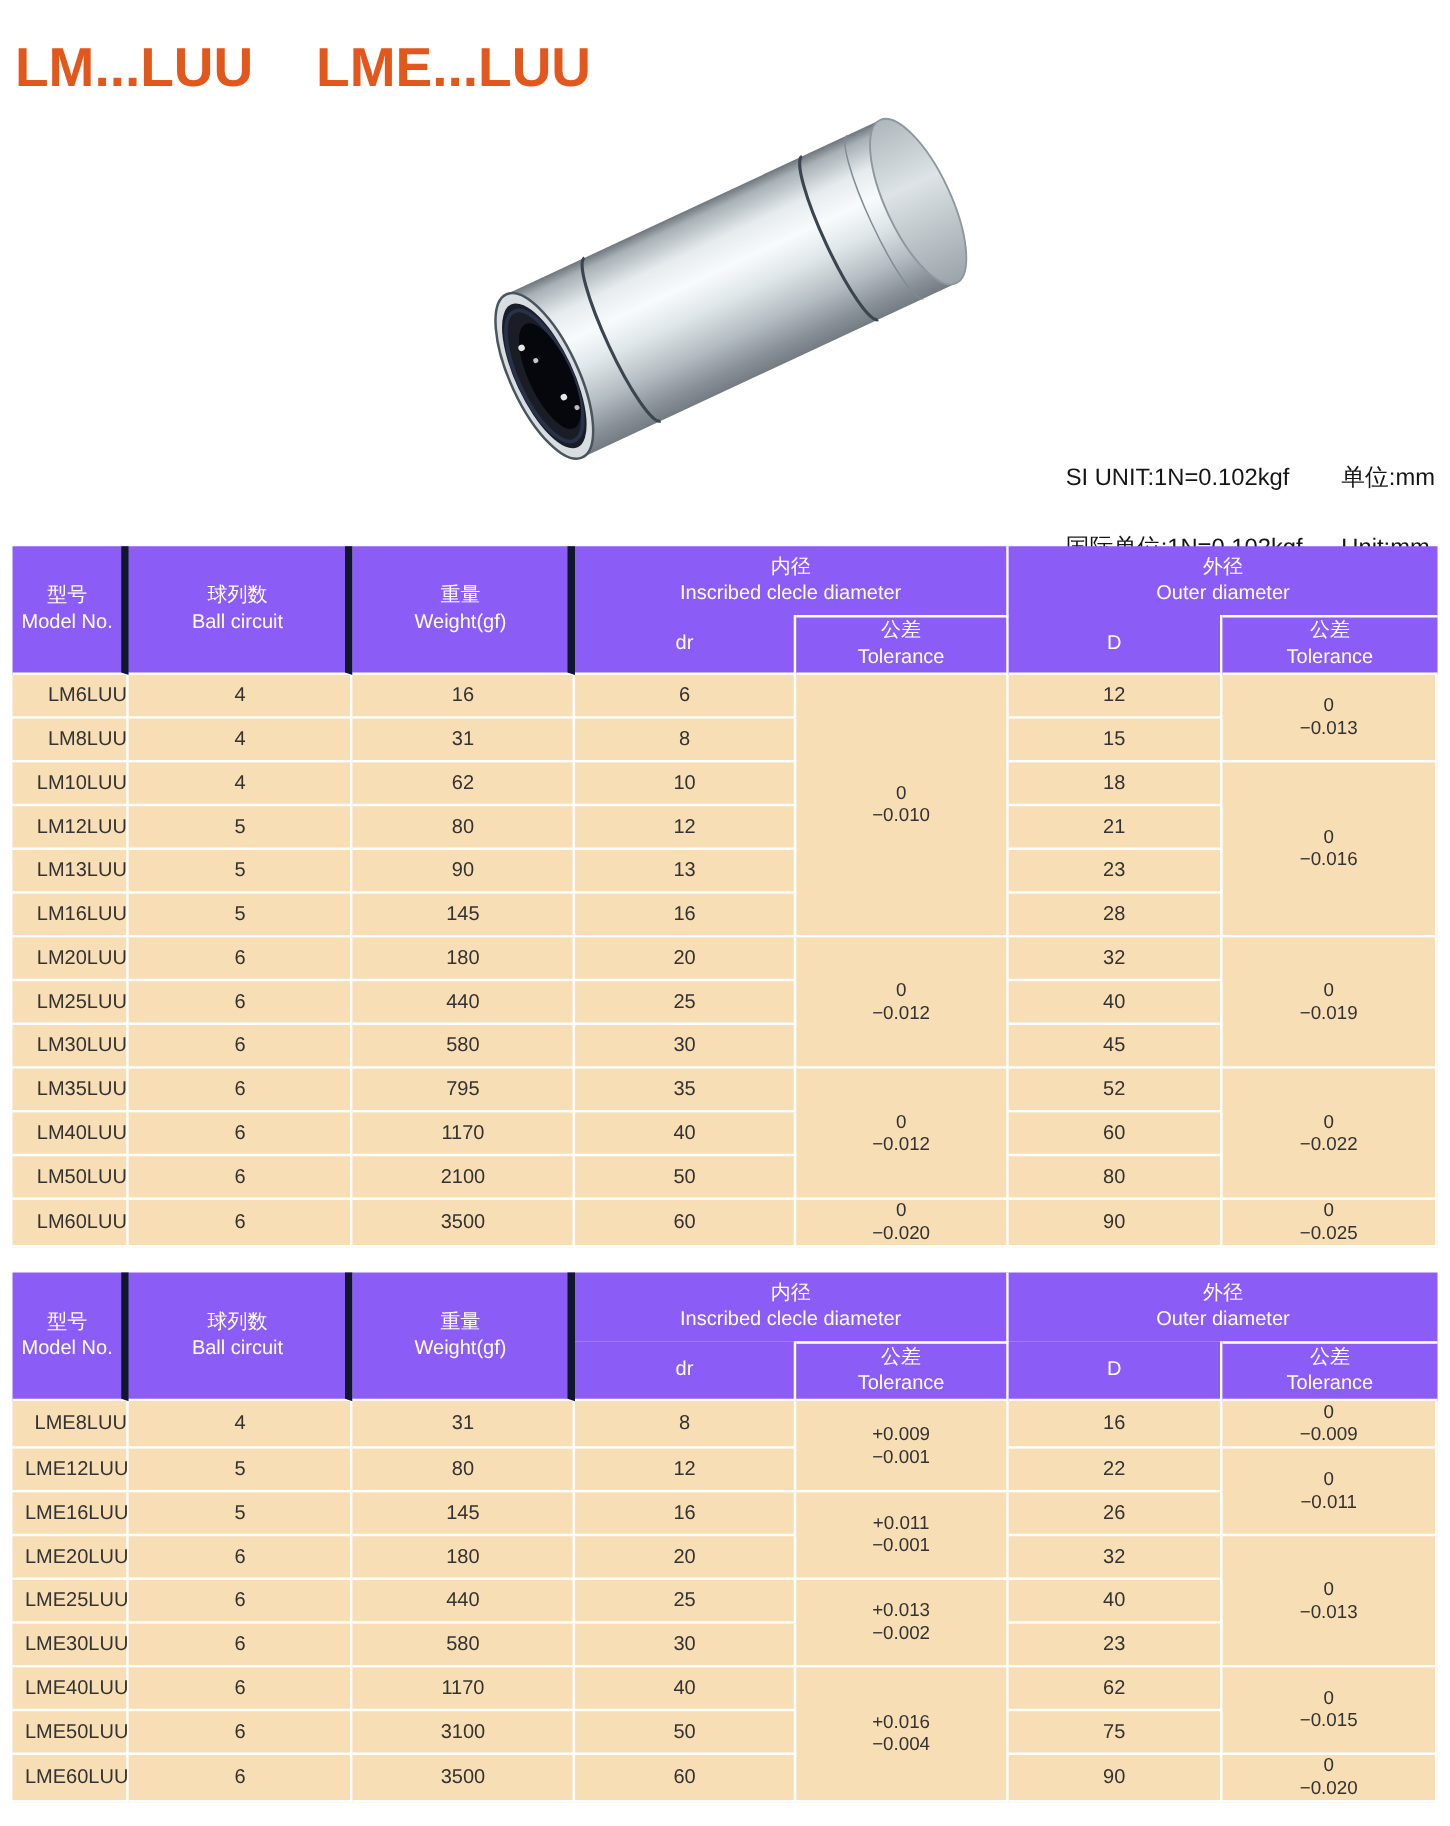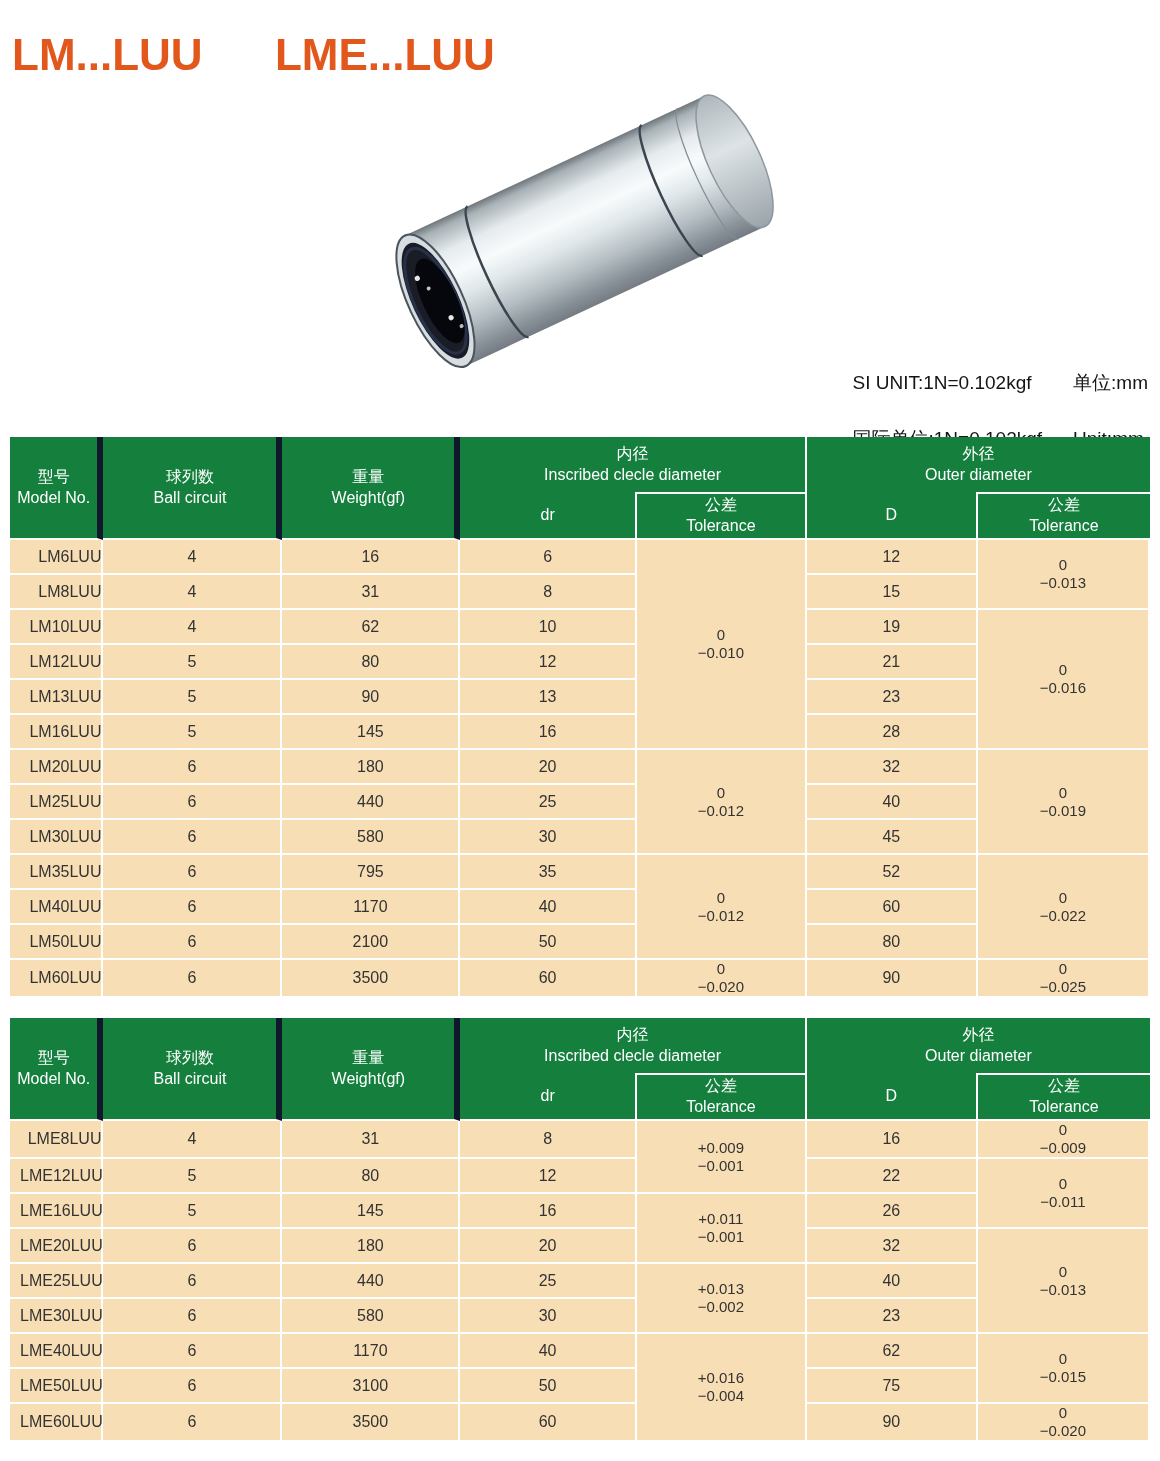--- a/index.html
+++ b/index.html
@@ -4,33 +4,33 @@
 <style>
   html,body { margin:0; padding:0; }
   body {
     width:1160px; height:1461px; position:relative; background:#ffffff;
     font-family:"Liberation Sans","DejaVu Sans",sans-serif; overflow:hidden;
   }
   .page-title {
     position:absolute; left:12px; top:30px; font-size:44px; font-weight:bold;
     color:#E2571B; white-space:nowrap;
   }
-  .page-title .t1 { margin-right:60px; }
+  .page-title .t1 { margin-right:38px; }
   .product-photo { position:absolute; left:360px; top:88px; width:450px; height:290px; }
   .units {
     position:absolute; top:371px; right:12px; font-size:19px; color:#151515;
     display:grid; grid-template-columns:auto auto; column-gap:26px; row-gap:2px;
     justify-items:start; line-height:1.3;gap:31px;
   }
   .spec-table { position:absolute; left:10px; width:1140px; border-collapse:separate; border-spacing:0; table-layout:fixed; }
   #lm-table  { top:437px; }
   #lme-table { top:1018px; }
   .spec-table th, .spec-table td { vertical-align:middle; box-sizing:border-box; }
   .spec-table th {
-    background:#15803d; color:#ffffff; font-weight:normal; font-size:16px;
+    background:#8b5cf6; color:#ffffff; font-weight:normal; font-size:16px;
     text-align:center; line-height:1.3; padding:0;
   }
   .spec-table thead tr:first-child  { height:55px; }
   .spec-table thead tr:last-child   { height:48px; }
   .h-model,.h-ball,.h-weight { border-right:6px solid #0f172a; border-bottom:2px solid #fff; }
   .h-inner { border-right:2px solid #fff; }
   .h-dr { border-right:2px solid #fff; border-bottom:2px solid #fff; }
   .h-d  { border-right:2px solid #fff; border-bottom:2px solid #fff; }
   .h-tol { border-top:2px solid #fff; border-bottom:2px solid #fff; }
   .h-tol-inner { border-right:2px solid #fff; }
@@ -158,21 +158,21 @@
         <td>4</td>
         <td>31</td>
         <td>8</td>
         <td>15</td>
       </tr>
       <tr>
         <td class="model">LM10LUU</td>
         <td>4</td>
         <td>62</td>
         <td>10</td>
-        <td>19</td>
+        <td>18</td>
         <td rowspan="4" class="tol">
           <div>0</div>
           <div>−0.016</div>
         </td>
       </tr>
       <tr>
         <td class="model">LM12LUU</td>
         <td>5</td>
         <td>80</td>
         <td>12</td>

